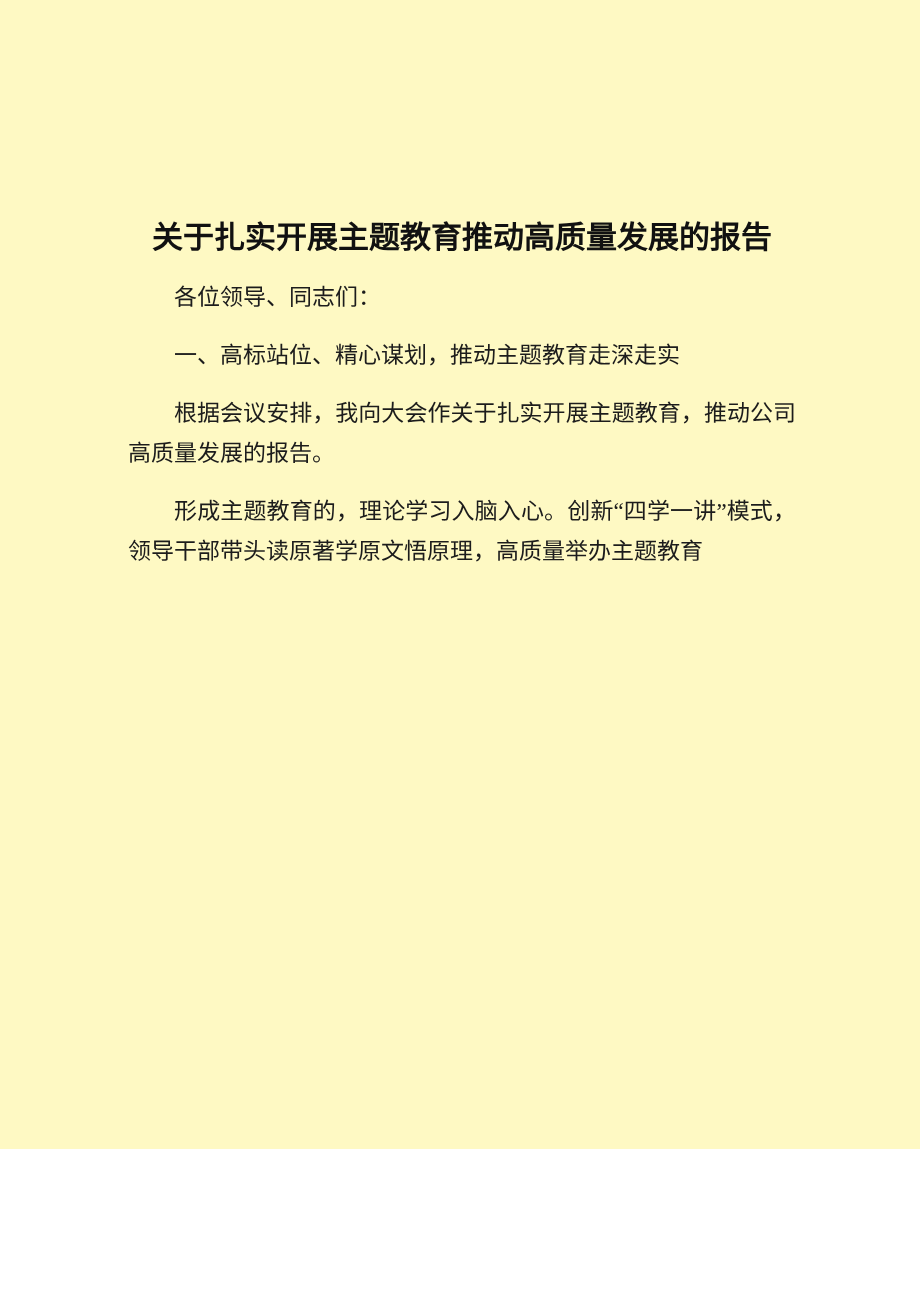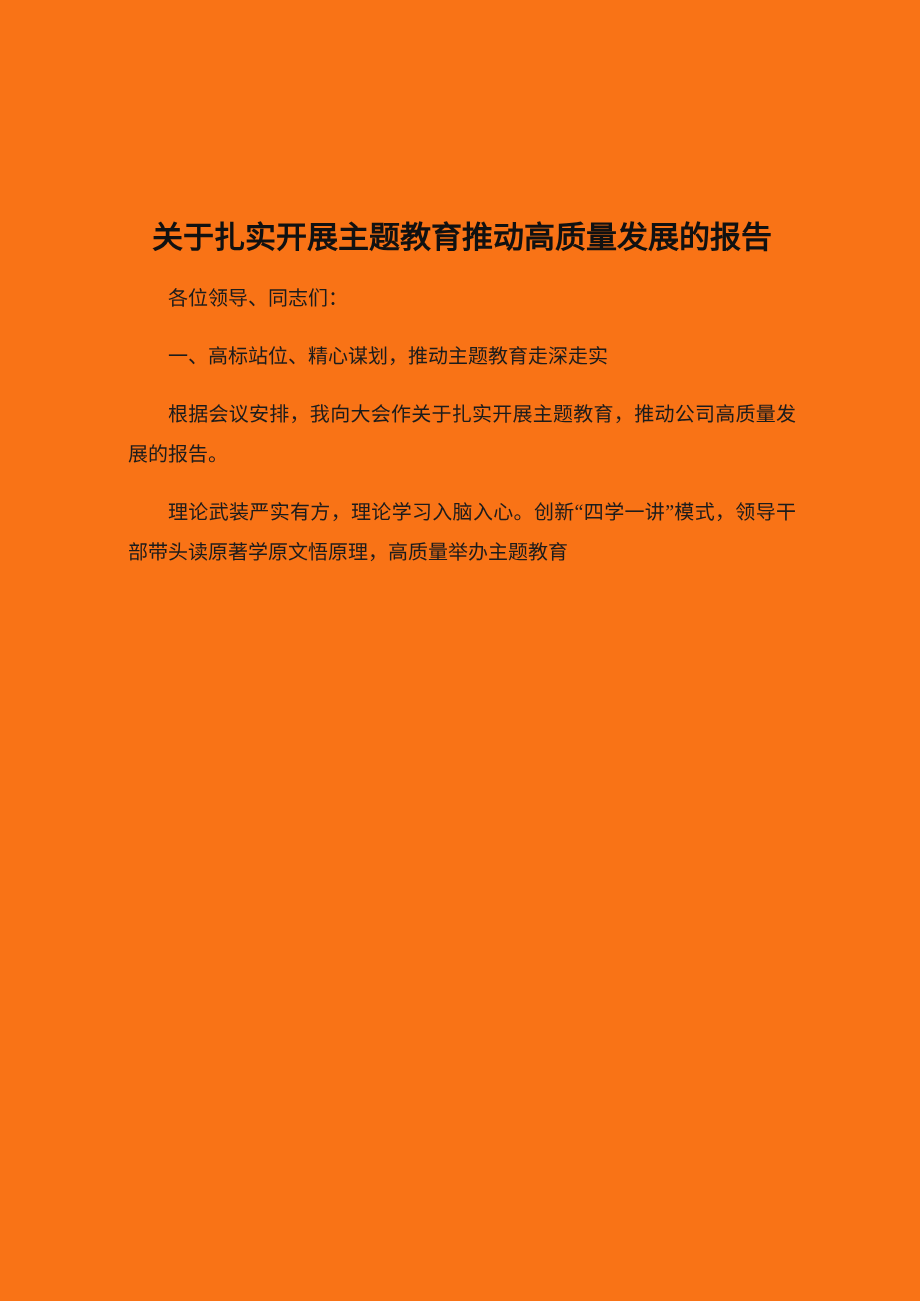--- a/index.html
+++ b/index.html
@@ -3,43 +3,43 @@
 <meta charset="utf-8">
 <style>
   html, body {
     margin: 0;
     padding: 0;
     background: #ffffff;
   }
   .page {
     position: relative;
     width: 920px;
-    height: 1301px;
+    height: 1149px;
     margin: 0 auto;
-    background: #f97316;
+    background: #fef9c3;
     box-sizing: border-box;
     padding: 216px 124px 0 128px;
     overflow: hidden;
     color: #1c1c1c;
   }
   .doc-title {
     margin: 0 0 18px 0;
     font-family: "Liberation Sans", "DejaVu Sans", sans-serif;
     font-weight: 700;
     font-size: 31px;
     line-height: 44px;
     text-align: center;
     color: #111111;
     letter-spacing: 0px;
     white-space: nowrap;
   }
   .body-para {
     margin: 0 0 18px 0;
     font-family: "Liberation Serif", "DejaVu Serif", serif;
-    font-size: 20px;
+    font-size: 23px;
     line-height: 40px;
     text-align: justify;
     text-justify: inter-ideograph;
     color: #1c1c1c;
     text-indent: 2em;
   }
 </style>
 </head>
 <body>
 
@@ -47,14 +47,14 @@
   <h1 class="doc-title">关于扎实开展主题教育推动高质量发展的报告</h1>
 
   <p class="body-para">各位领导、同志们：</p>
 
   <p class="body-para">一、高标站位、精心谋划，推动主题教育走深走实</p>
 
   <p class="body-para">根据会议安排，我向大会作关于扎实开展主题教育，推动公司高质量发展的报告。</p>
 
 
 
-  <p class="body-para">理论武装严实有方，理论学习入脑入心。创新“四学一讲”模式，领导干部带头读原著学原文悟原理，高质量举办主题教育</p>
+  <p class="body-para">形成主题教育的，理论学习入脑入心。创新“四学一讲”模式，领导干部带头读原著学原文悟原理，高质量举办主题教育</p>
 </div>
 
 </body></html>

